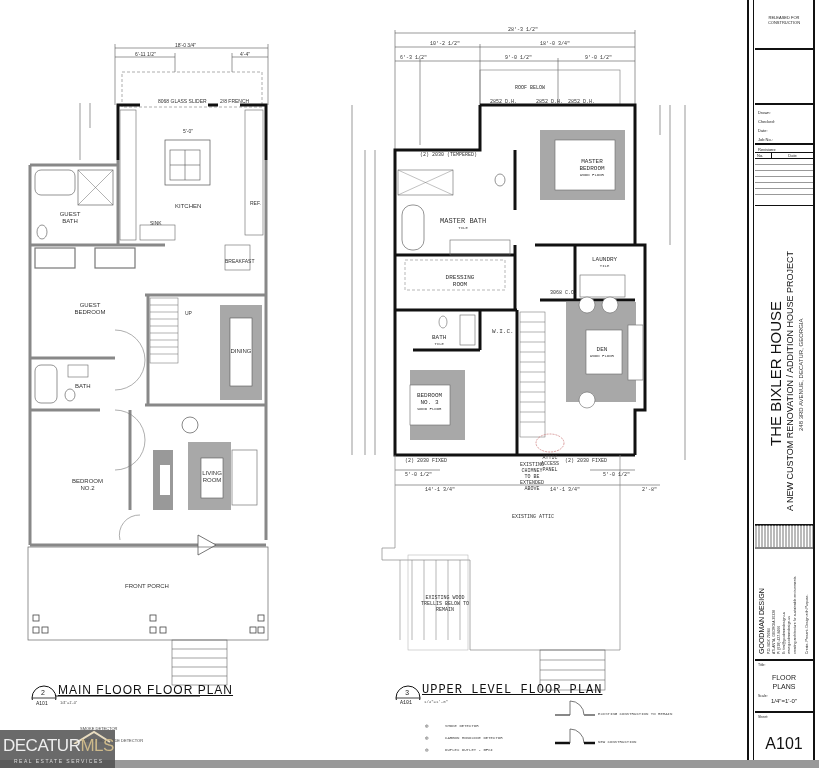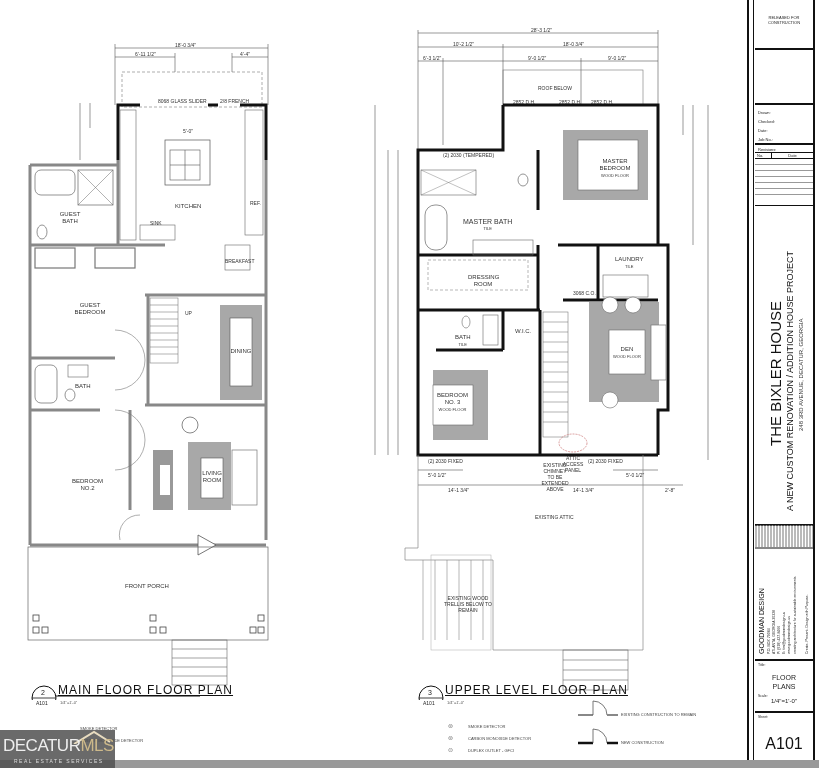--- a/index.html
+++ b/index.html
@@ -156,21 +156,21 @@
   <div class="room" style="left:125px;top:583px;">FRONT PORCH</div>
 
   <span class="abs" style="left:41px;top:689px;font-size:7px;">2</span>
   <span class="abs" style="left:36px;top:700px;font-size:5px;">A101</span>
   <span class="plan-title" style="left:58px;top:683px;">MAIN FLOOR FLOOR PLAN</span>
   <span class="scale-note" style="left:60px;top:700px;">1/4"=1'-0"</span>
   <span class="legend-txt" style="left:80px;top:726px;">SMOKE DETECTOR</span>
   <span class="legend-txt" style="left:80px;top:738px;">CARBON MONOXIDE DETECTOR</span>
 </div>
 
-<div class="abs" style="left:363px;top:0;width:385px;height:760px;">
+<div class="abs" style="left:340px;top:0;width:385px;height:760px;font-family:Liberation Mono, monospace;">
   <svg width="385" height="700" viewBox="360 0 385 700" style="position:absolute;left:0;top:0;">
 
     <g stroke="#555" stroke-width="0.6" fill="none">
       <line x1="415" y1="33" x2="655" y2="33"></line>
       <line x1="415" y1="47" x2="655" y2="47"></line>
       <line x1="415" y1="61" x2="655" y2="61"></line>
       <line x1="415" y1="30" x2="415" y2="165"></line>
       <line x1="500" y1="44" x2="500" y2="105"></line>
       <line x1="578" y1="58" x2="578" y2="105"></line>
       <line x1="655" y1="30" x2="655" y2="110"></line>

